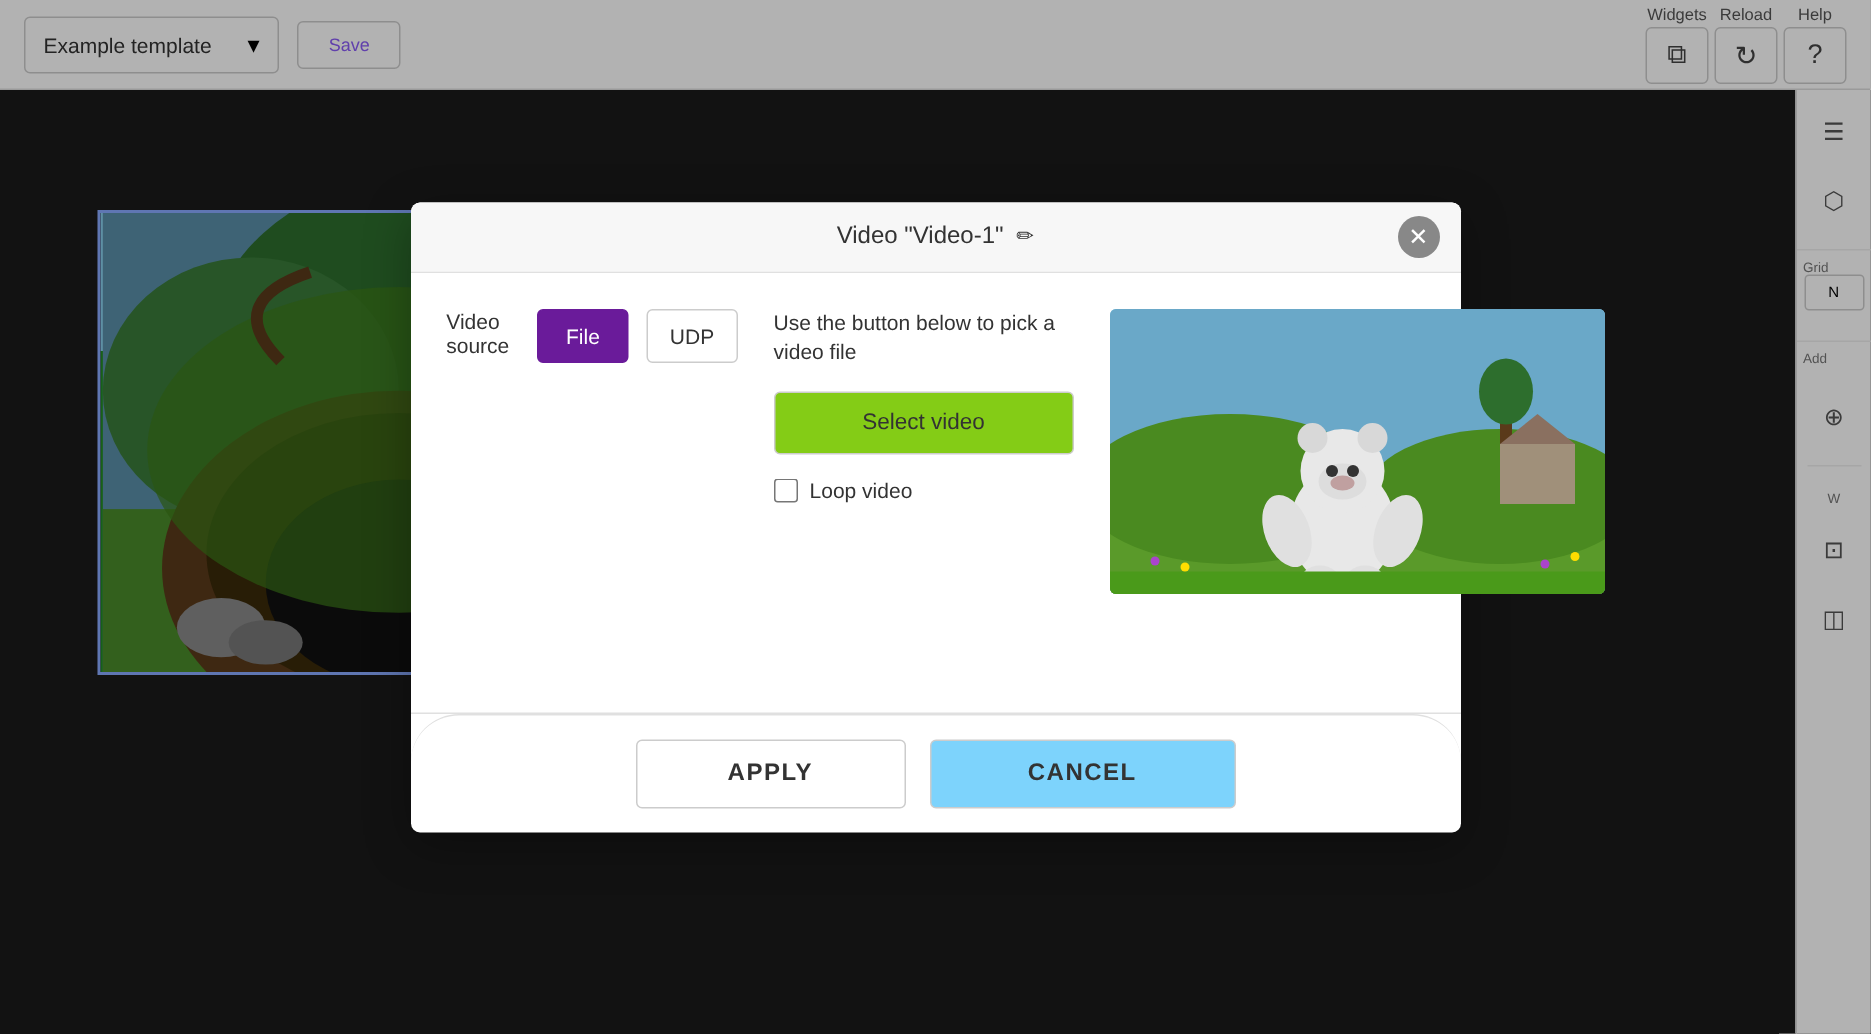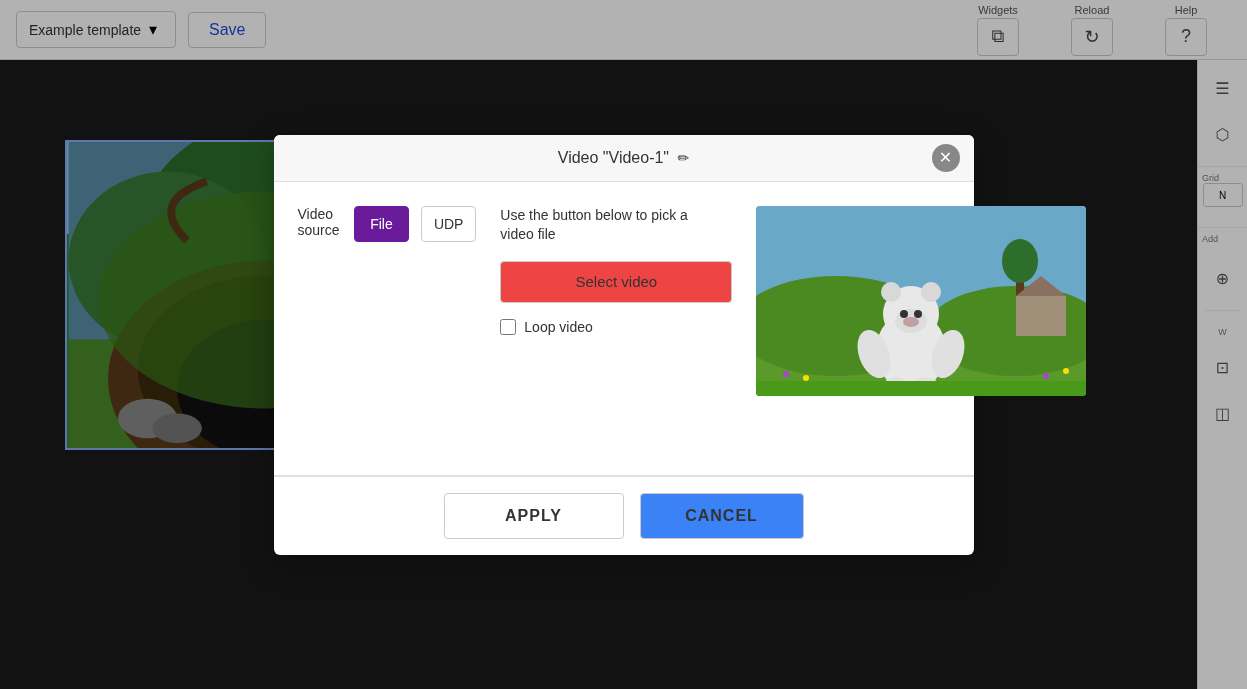--- a/index.html
+++ b/index.html
@@ -24,48 +24,48 @@
       z-index: 10;
     }
     .template-select {
       display: flex;
       align-items: center;
       border: 1px solid #ccc;
       border-radius: 4px;
       padding: 8px 12px;
       cursor: pointer;
       background: white;
-      gap: 8px;
+      gap: 24px;
       min-width: 160px;
     }
     .template-select-label {
       font-size: 14px;
       color: #333;
     }
     .save-button {
       margin-left: 12px;
       border: 1px solid #ccc;
       border-radius: 4px;
       padding: 8px 20px;
       background: white;
       cursor: pointer;
-      font-size: 16px;
-      color: #1d4ed8;
+      font-size: 12px;
+      color: #8b5cf6;
     }
     .toolbar-right {
       display: flex;
       align-items: center;
       margin-left: auto;
       gap: 4px;
     }
     .toolbar-group {
       display: flex;
       flex-direction: column;
       align-items: center;
-      margin: 0 24px;
+      margin: 0 0;
     }
     .toolbar-group-label {
       font-size: 11px;
       color: #555;
       margin-bottom: 2px;
     }
     .toolbar-icon-group {
       display: flex;
       gap: 4px;
     }
@@ -258,25 +258,25 @@
       flex-direction: column;
       gap: 16px;
       flex: 1;
     }
     .use-button-text {
       font-size: 14px;
       color: #333;
       line-height: 1.4;
     }
     .select-video-btn {
-      width: 232px;
+      width: 200px;
       height: 42px;
       border: 1px solid #ccc;
       border-radius: 4px;
-      background: #ef4444;
+      background: #84cc16;
       cursor: pointer;
       font-size: 15px;
       color: #333;
     }
     .loop-video-row {
       display: flex;
       align-items: center;
       gap: 8px;
     }
     .loop-checkbox {
@@ -308,39 +308,40 @@
       position: relative;
     }
 
     .modal-footer {
       display: flex;
       align-items: flex-end;
       justify-content: center;
       gap: 16px;
       padding: 16px 24px;
       border-top: 1px solid #e0e0e0;
+      border-radius: 32px;
     }
     .apply-btn {
       width: 180px;
       height: 46px;
       border: 1px solid #ccc;
       border-radius: 4px;
       background: white;
       cursor: pointer;
       font-size: 16px;
       font-weight: bold;
       color: #333;
       letter-spacing: 1px;
     }
     .cancel-btn {
-      width: 164px;
+      width: 204px;
       height: 46px;
       border: 1px solid #ccc;
       border-radius: 4px;
-      background: #3b82f6;
+      background: #7dd3fc;
       cursor: pointer;
       font-size: 16px;
       font-weight: bold;
       color: #333;
       letter-spacing: 1px;
     }
 
     
     .rp-label {
       font-size: 9px;

